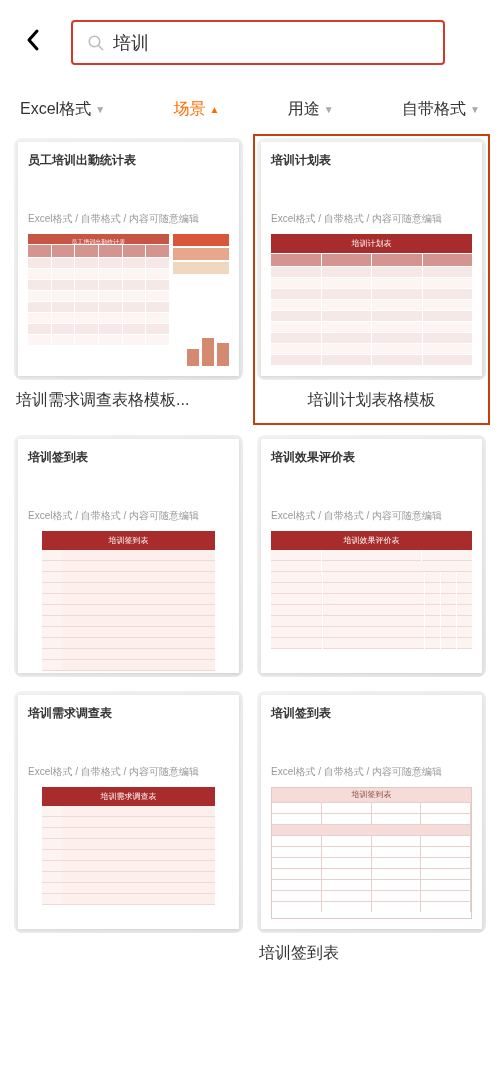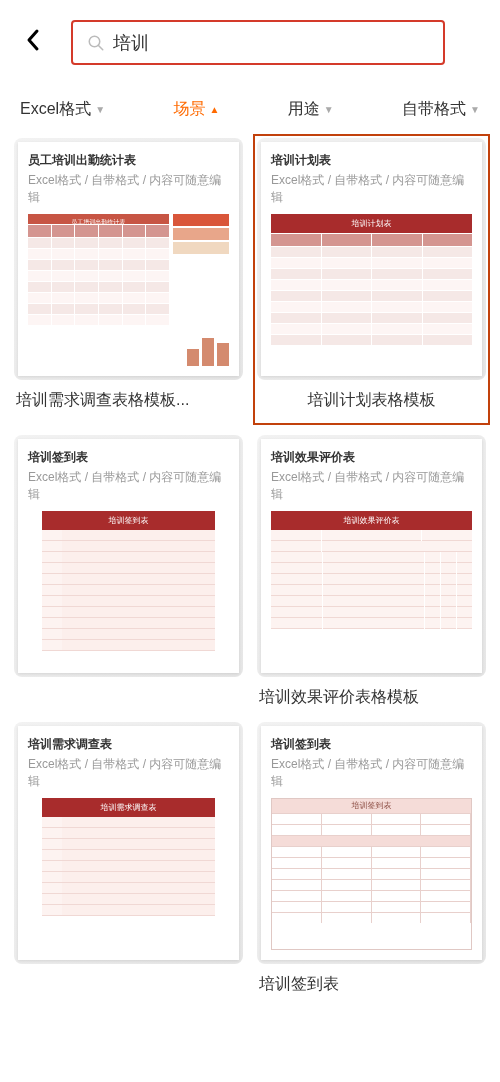--- a/index.html
+++ b/index.html
@@ -108,23 +108,24 @@
       flex-direction: column;
       font-size: 8px;
     }
     .doc-title {
       font-size: 12px;
       font-weight: bold;
       color: #333;
       margin-bottom: 3px;
     }
     .doc-subtitle {
-      font-size: 12px;
+      font-size: 10px;
       color: #999;
       margin-bottom: 8px;
+      margin-top: 40px;
     }
     .doc-table {
       flex: 1;
       display: flex;
       flex-direction: column;
       gap: 1px;
     }
     .doc-table-header {
       background: #a82c2c;
       color: #fff;
@@ -545,21 +546,20 @@
           <div class="doc-eval-row">
               <div class="doc-eval-cell" style="flex:1"></div>
               <div class="doc-eval-cell" style="flex:2"></div>
               <div class="doc-eval-cell" style="flex:0.3"></div>
               <div class="doc-eval-cell" style="flex:0.3"></div>
               <div class="doc-eval-cell" style="flex:0.3"></div>
             </div>
         </div>
       </div>
     </div>
-    <div class="card-title">培训效果评价表格模板</div>
   </div>
 
   <div class="card">
     <div class="thumb">
       <div class="doc">
         <div class="doc-title">培训需求调查表</div>
         <div class="doc-subtitle">Excel格式 / 自带格式 / 内容可随意编辑</div>
         <div style="flex:1;display:flex;flex-direction:column;padding:0 14px;">
           <div class="doc-table-header">培训需求调查表</div>
           <div class="doc-signin-row">

